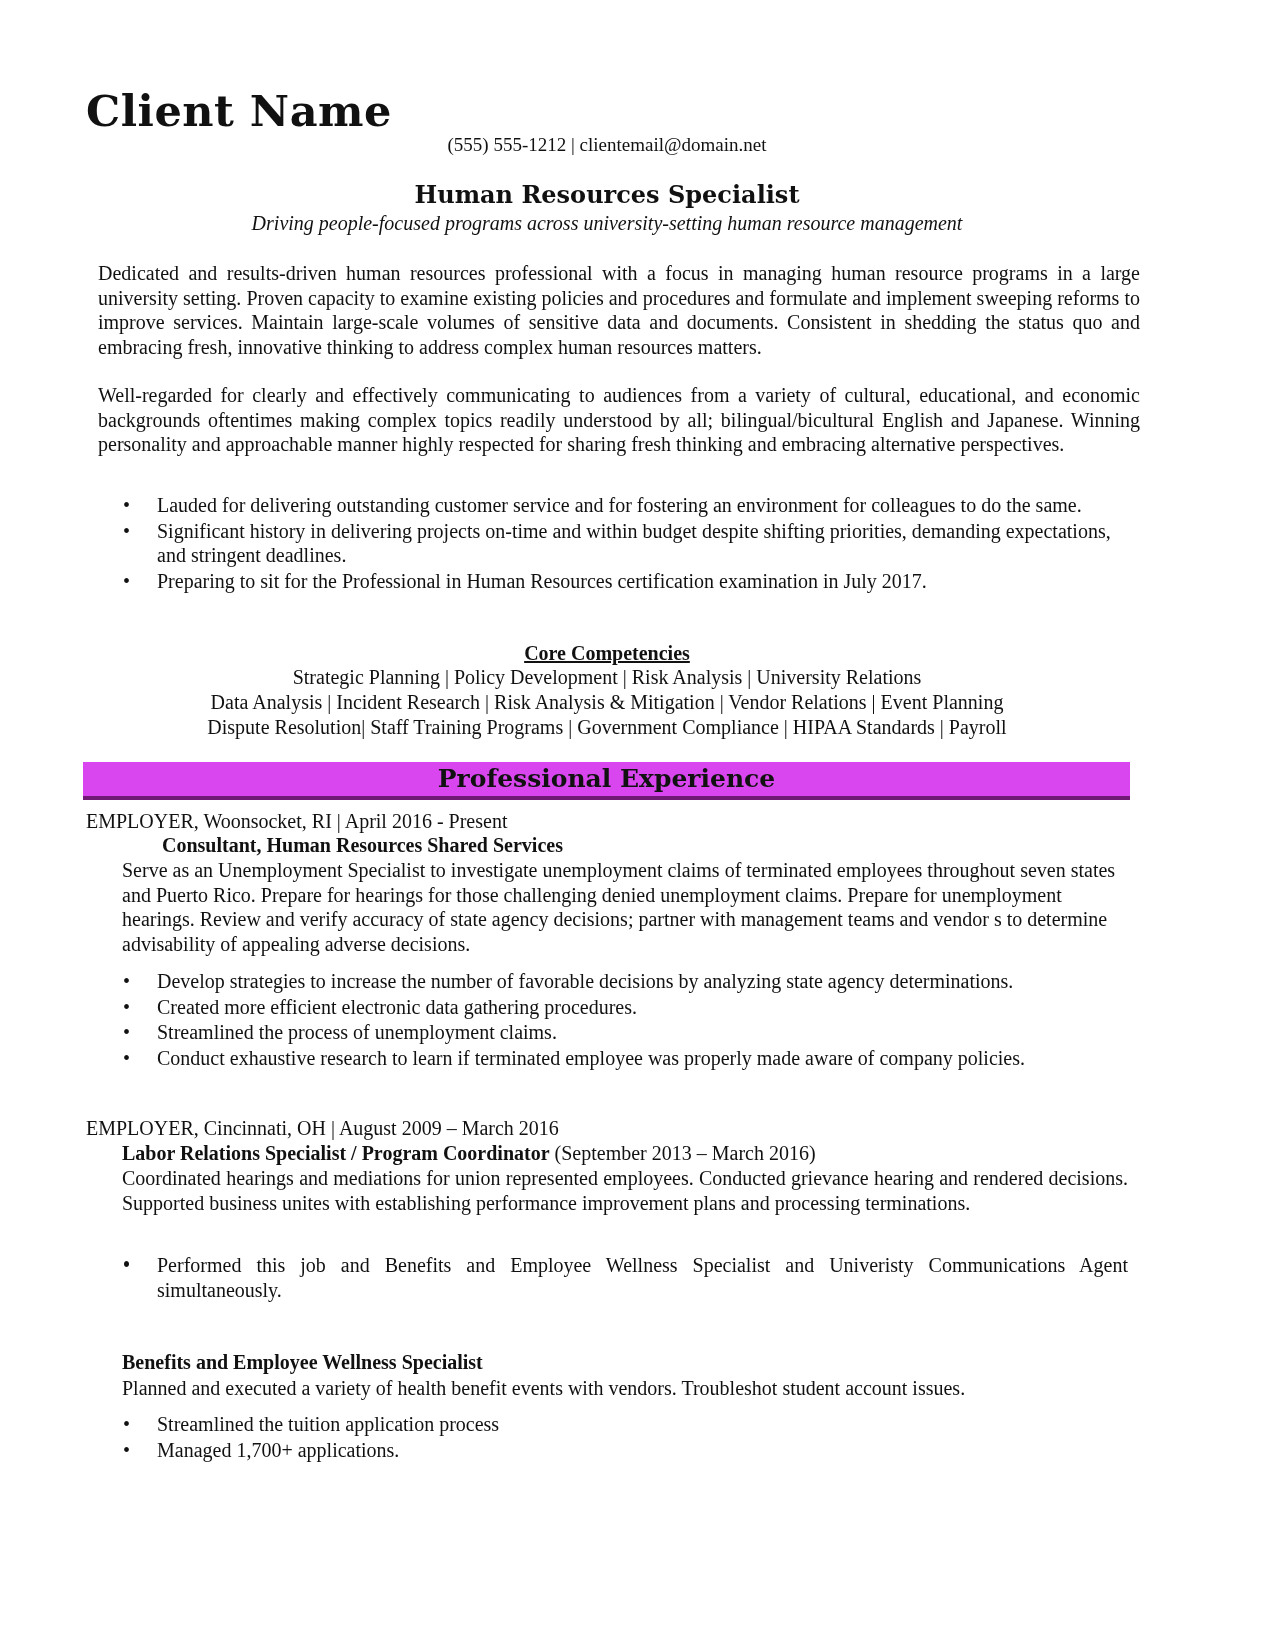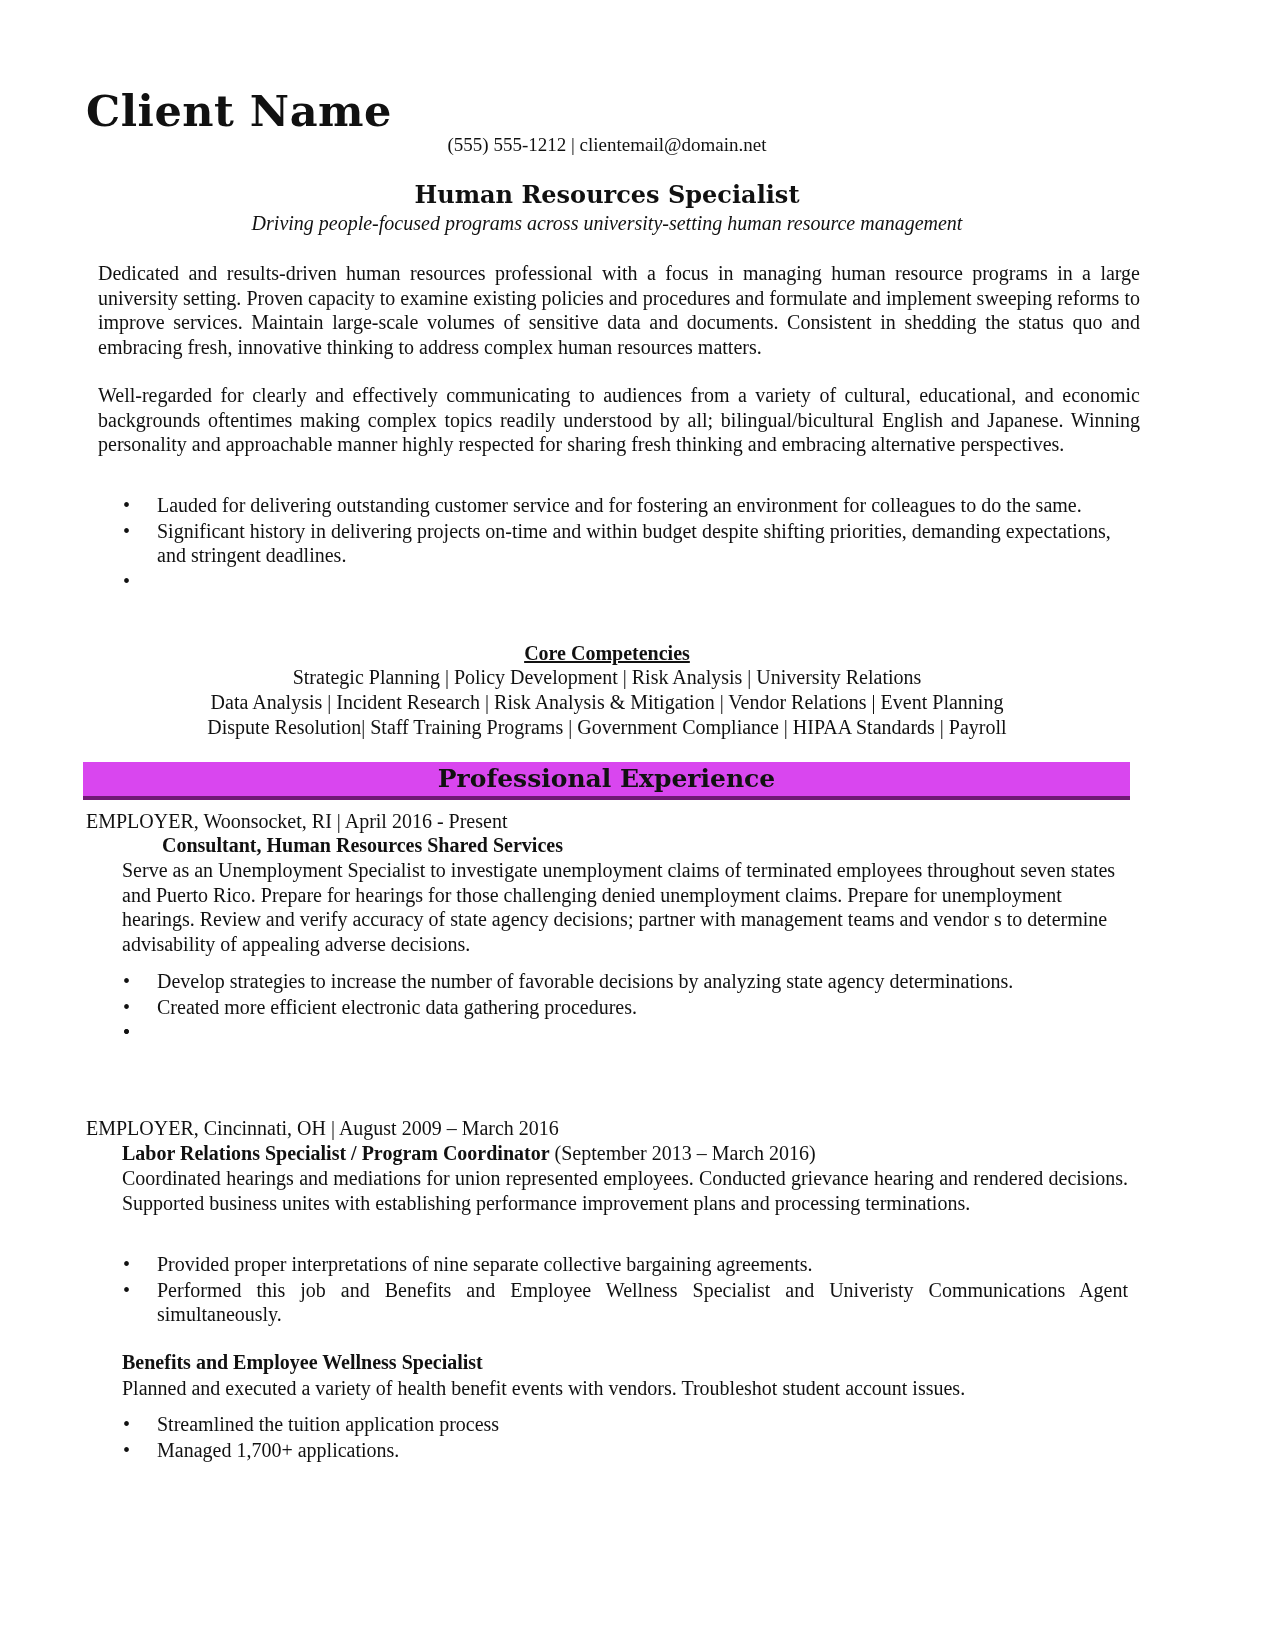--- a/index.html
+++ b/index.html
@@ -60,51 +60,51 @@
   <div class="contact">(555) 555-1212 | clientemail@domain.net</div>
   <div class="title">Human Resources Specialist</div>
   <div class="tagline">Driving people-focused programs across university-setting human resource management</div>
 
   <p class="para" style="top:249px;">Dedicated and results-driven human resources professional with a focus in managing human resource programs in a large university setting. Proven capacity to examine existing policies and procedures and formulate and implement sweeping reforms to improve services. Maintain large-scale volumes of sensitive data and documents. Consistent in shedding the status quo and embracing fresh, innovative thinking to address complex human resources matters.</p>
   <p class="para" style="top:371px;">Well-regarded for clearly and effectively communicating to audiences from a variety of cultural, educational, and economic backgrounds oftentimes making complex topics readily understood by all; bilingual/bicultural English and Japanese. Winning personality and approachable manner highly respected for sharing fresh thinking and embracing alternative perspectives.</p>
 
   <ul class="bullets" style="top:493px; left:0; width:1042px;">
     <li style="text-align:justify;"><span class="dot">•</span><span>Lauded for delivering outstanding customer service and for fostering an environment for colleagues to do the same.</span></li>
     <li><span class="dot">•</span><span>Significant history in delivering projects on-time and within budget despite shifting priorities, demanding expectations, and stringent deadlines.</span></li>
-    <li><span class="dot">•</span></li>
+    <li><span class="dot">•</span><span>Preparing to sit for the Professional in Human Resources certification examination in July 2017.</span></li>
   </ul>
 
   <div class="cc-head">Core Competencies</div>
   <div class="cc-line" style="top:666px;">Strategic Planning | Policy Development | Risk Analysis | University Relations</div>
   <div class="cc-line" style="top:691px;">Data Analysis | Incident Research | Risk Analysis &amp; Mitigation | Vendor Relations | Event Planning</div>
   <div class="cc-line" style="top:716px;">Dispute Resolution| Staff Training Programs | Government Compliance | HIPAA Standards | Payroll</div>
 
   <div class="section-bar">
     <span>Professional Experience</span>
   </div>
 
   <div class="emp" style="top:810px;">EMPLOYER, Woonsocket, RI | April 2016 - Present</div>
   <div class="role" style="top:834px;margin-left:40px;">
     <span>Consultant, Human Resources Shared Services</span>
   </div>
   <p class="jobdesc" style="top:858px;">Serve as an Unemployment Specialist to investigate unemployment claims of terminated employees throughout seven states and Puerto Rico. Prepare for hearings for those challenging denied unemployment claims.  Prepare for unemployment hearings. Review and verify accuracy of state agency decisions; partner with management teams and vendor s to determine advisability of appealing adverse decisions.</p>
   <ul class="bullets" style="top:969px; left:0; width:1042px;">
     <li><span class="dot">•</span><span>Develop strategies to increase the number of favorable decisions by analyzing state agency determinations.</span></li>
     <li><span class="dot">•</span><span>Created more efficient electronic data gathering procedures.</span></li>
-    <li><span class="dot">•</span></li>
-    <li><span class="dot">•</span></li>
+    <li><span class="dot">•</span><span>Streamlined the process of unemployment claims.</span></li>
+    <li><span class="dot">•</span><span>Conduct exhaustive research to learn if terminated employee was properly made aware of company policies.</span></li>
   </ul>
 
   <div class="emp" style="top:1117px;">EMPLOYER, Cincinnati, OH | August 2009 – March 2016</div>
   <div class="role" style="top:1142px;">
     <span>Labor Relations Specialist / Program Coordinator</span><span class="dates"> (September 2013 – March 2016)</span>
   </div>
   <p class="jobdesc justify" style="top:1166px;">Coordinated hearings and mediations for union represented employees. Conducted grievance hearing and rendered decisions. Supported business unites with establishing performance improvement plans and processing terminations.</p>
   <ul class="bullets" style="top:1252px; left:0; width:1042px;">
-    <li><span class="dot">•</span><span>Provided proper interpretations of nine separate collective bargaining agreements.</span></li>
+    <li><span class="dot">•</span></li>
     <li style="text-align:justify;"><span class="dot">•</span><span>Performed this job and Benefits and Employee Wellness Specialist and Univeristy Communications Agent simultaneously.</span></li>
   </ul>
 
   <div class="role" style="top:1351px;">
     <span>Benefits and Employee Wellness Specialist</span>
   </div>
   <p class="jobdesc" style="top:1376px;">Planned and executed a variety of health benefit events with vendors. Troubleshot student account issues.</p>
   <ul class="bullets" style="top:1412px; left:0; width:1042px;">
     <li><span class="dot">•</span><span>Streamlined the tuition application process</span></li>
     <li><span class="dot">•</span><span>Managed 1,700+ applications.</span></li>

